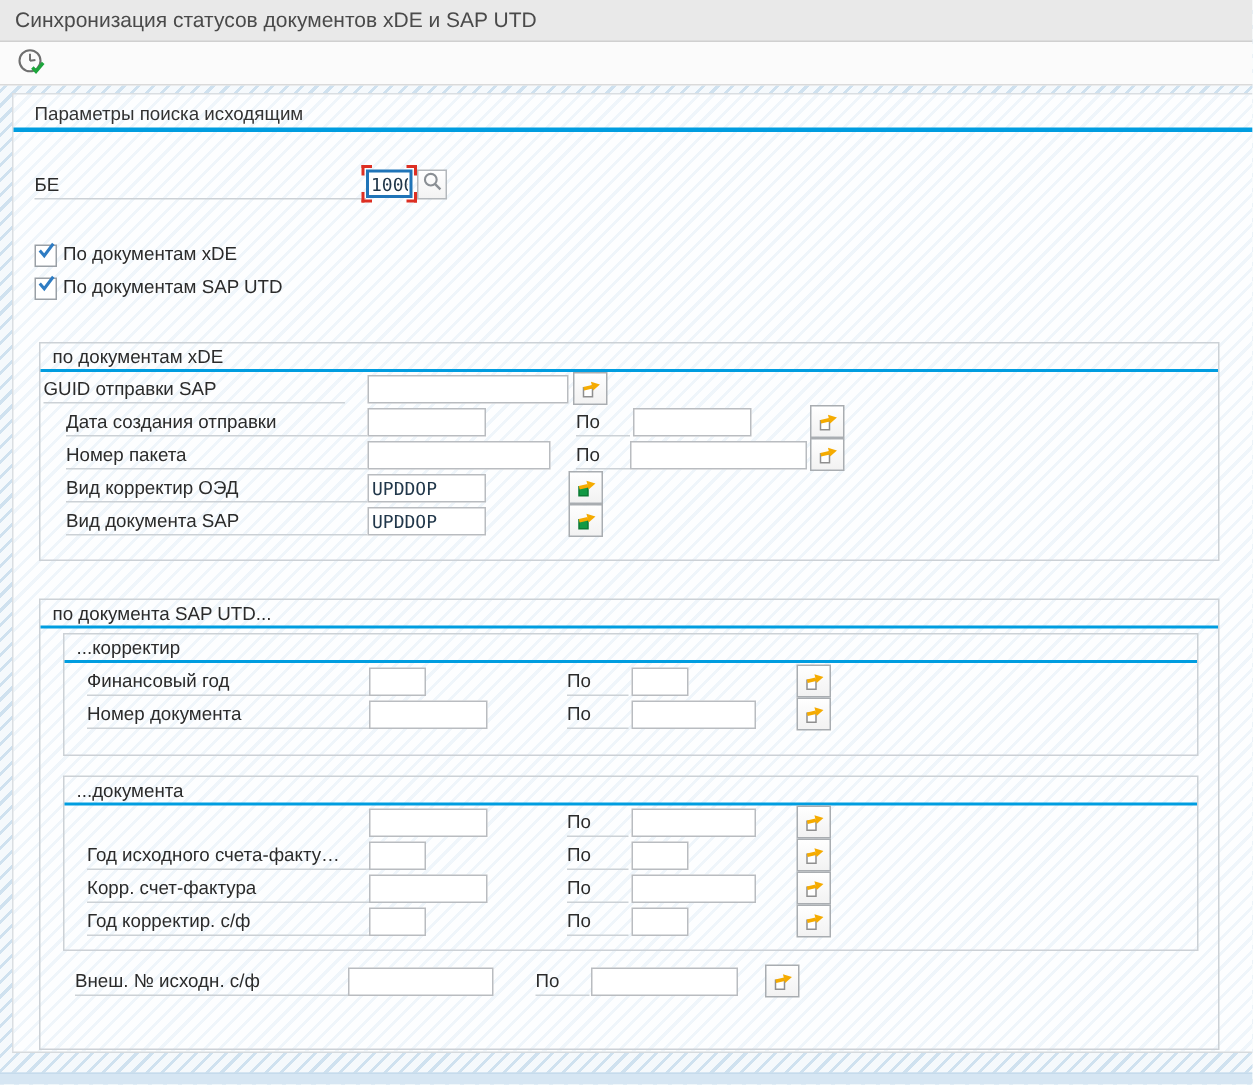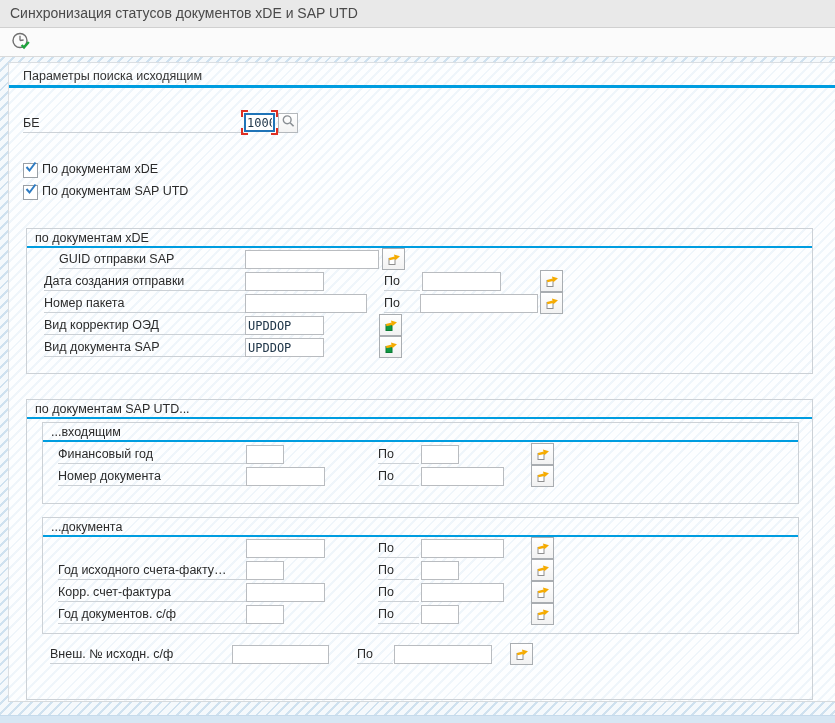--- a/index.html
+++ b/index.html
@@ -105,21 +105,21 @@
         </svg>
     </span>
     <span class="cblabel">По документам SAP UTD</span>
   </div>
 
   <div class="group" style="left:17px;top:165px;width:785px;height:144px">
     <span class="gtitle">по документам xDE</span>
     <div class="grule"></div>
 
     <div class="frow" style="top:21px">
-      <span class="flabel" style="left:32px;width:201px">GUID отправки SAP</span>
+      <span class="flabel" style="left:2px;width:201px">GUID отправки SAP</span>
       <input class="inp" style="left: 218px; width: 128px;" value="">
       <button class="msbtn" style="left:355px">
         <span>
           <svg width="16" height="16" viewBox="0 0 16 16">
             <rect x="3" y="8.5" width="6" height="6" fill="#fff" stroke="#8f8f8f"></rect>
             <g transform="rotate(-14 8 8)">
                 <path d="M3 8 H9" stroke="#f5ab00" stroke-width="2.4"></path>
                 <path d="M8.8 4.6 L14.2 7.8 L8.8 10.6 Z" fill="#f5ab00"></path>
               </g>
           </svg>
@@ -190,25 +190,25 @@
                 <path d="M3 8 H9" stroke="#f5ab00" stroke-width="2.4"></path>
                 <path d="M8.8 4.6 L14.2 7.8 L8.8 10.6 Z" fill="#f5ab00"></path>
               </g>
           </svg>
         </span>
       </button>
     </div>
   </div>
 
   <div class="group" style="left:17px;top:336px;width:785px;height:299px">
-    <span class="gtitle">по документам SAP UTD...</span>
+    <span class="gtitle">по документа SAP UTD...</span>
     <div class="grule"></div>
 
     <div class="group" style="left:15px;top:22px;width:755px;height:80px">
-      <span class="gtitle">...входящим</span>
+      <span class="gtitle">...корректир</span>
       <div class="grule"></div>
 
       <div class="frow" style="top:22px">
         <span class="flabel" style="left:15px;width:188px">Финансовый год</span>
         <input class="inp" style="left: 203px; width: 32px;" value="">
         <span class="flabel" style="left:335px;width:41px">По</span>
         <input class="inp" style="left: 378px; width: 32px;" value="">
         <button class="msbtn" style="left:488px">
           <span>
             <svg width="16" height="16" viewBox="0 0 16 16">
@@ -292,21 +292,21 @@
               <g transform="rotate(-14 8 8)">
                   <path d="M3 8 H9" stroke="#f5ab00" stroke-width="2.4"></path>
                   <path d="M8.8 4.6 L14.2 7.8 L8.8 10.6 Z" fill="#f5ab00"></path>
                 </g>
             </svg>
           </span>
         </button>
       </div>
 
       <div class="frow" style="top:87px">
-        <span class="flabel" style="left:15px;width:188px">Год документов. с/ф</span>
+        <span class="flabel" style="left:15px;width:188px">Год корректир. с/ф</span>
         <input class="inp" style="left: 203px; width: 32px;" value="">
         <span class="flabel" style="left:335px;width:41px">По</span>
         <input class="inp" style="left: 378px; width: 32px;" value="">
         <button class="msbtn" style="left:488px">
           <span>
             <svg width="16" height="16" viewBox="0 0 16 16">
               <rect x="3" y="8.5" width="6" height="6" fill="#fff" stroke="#8f8f8f"></rect>
               <g transform="rotate(-14 8 8)">
                   <path d="M3 8 H9" stroke="#f5ab00" stroke-width="2.4"></path>
                   <path d="M8.8 4.6 L14.2 7.8 L8.8 10.6 Z" fill="#f5ab00"></path>

